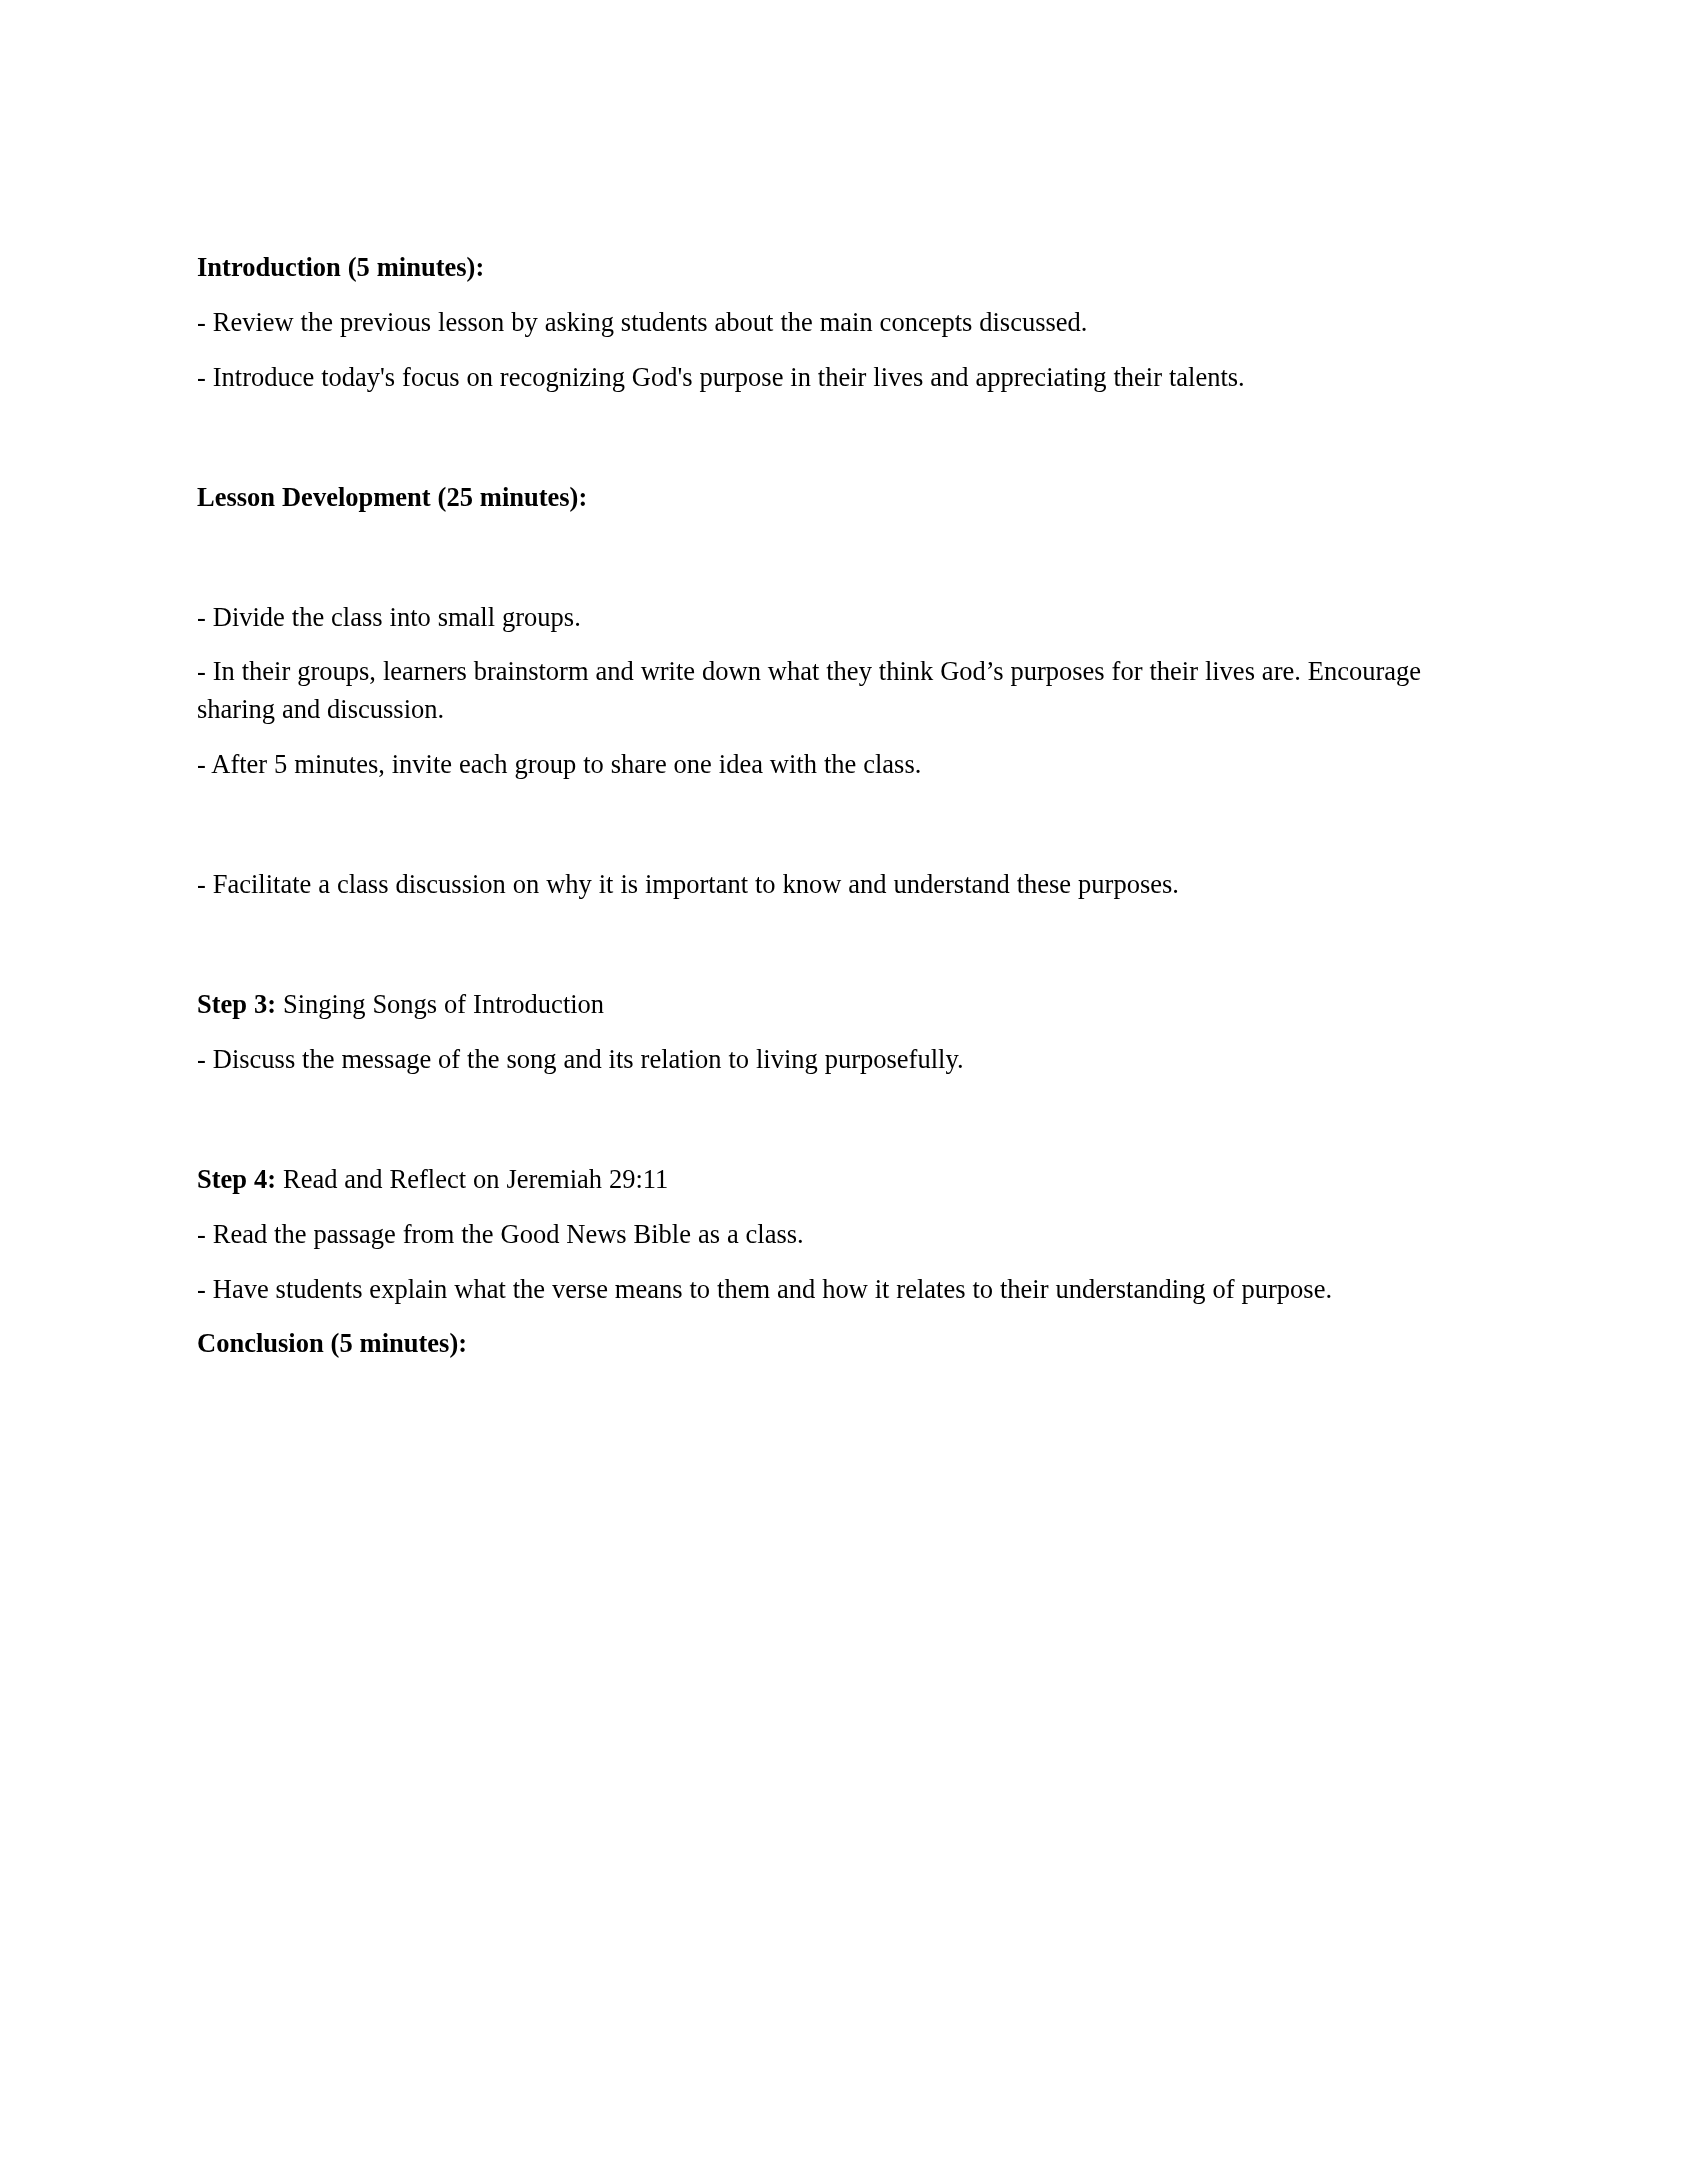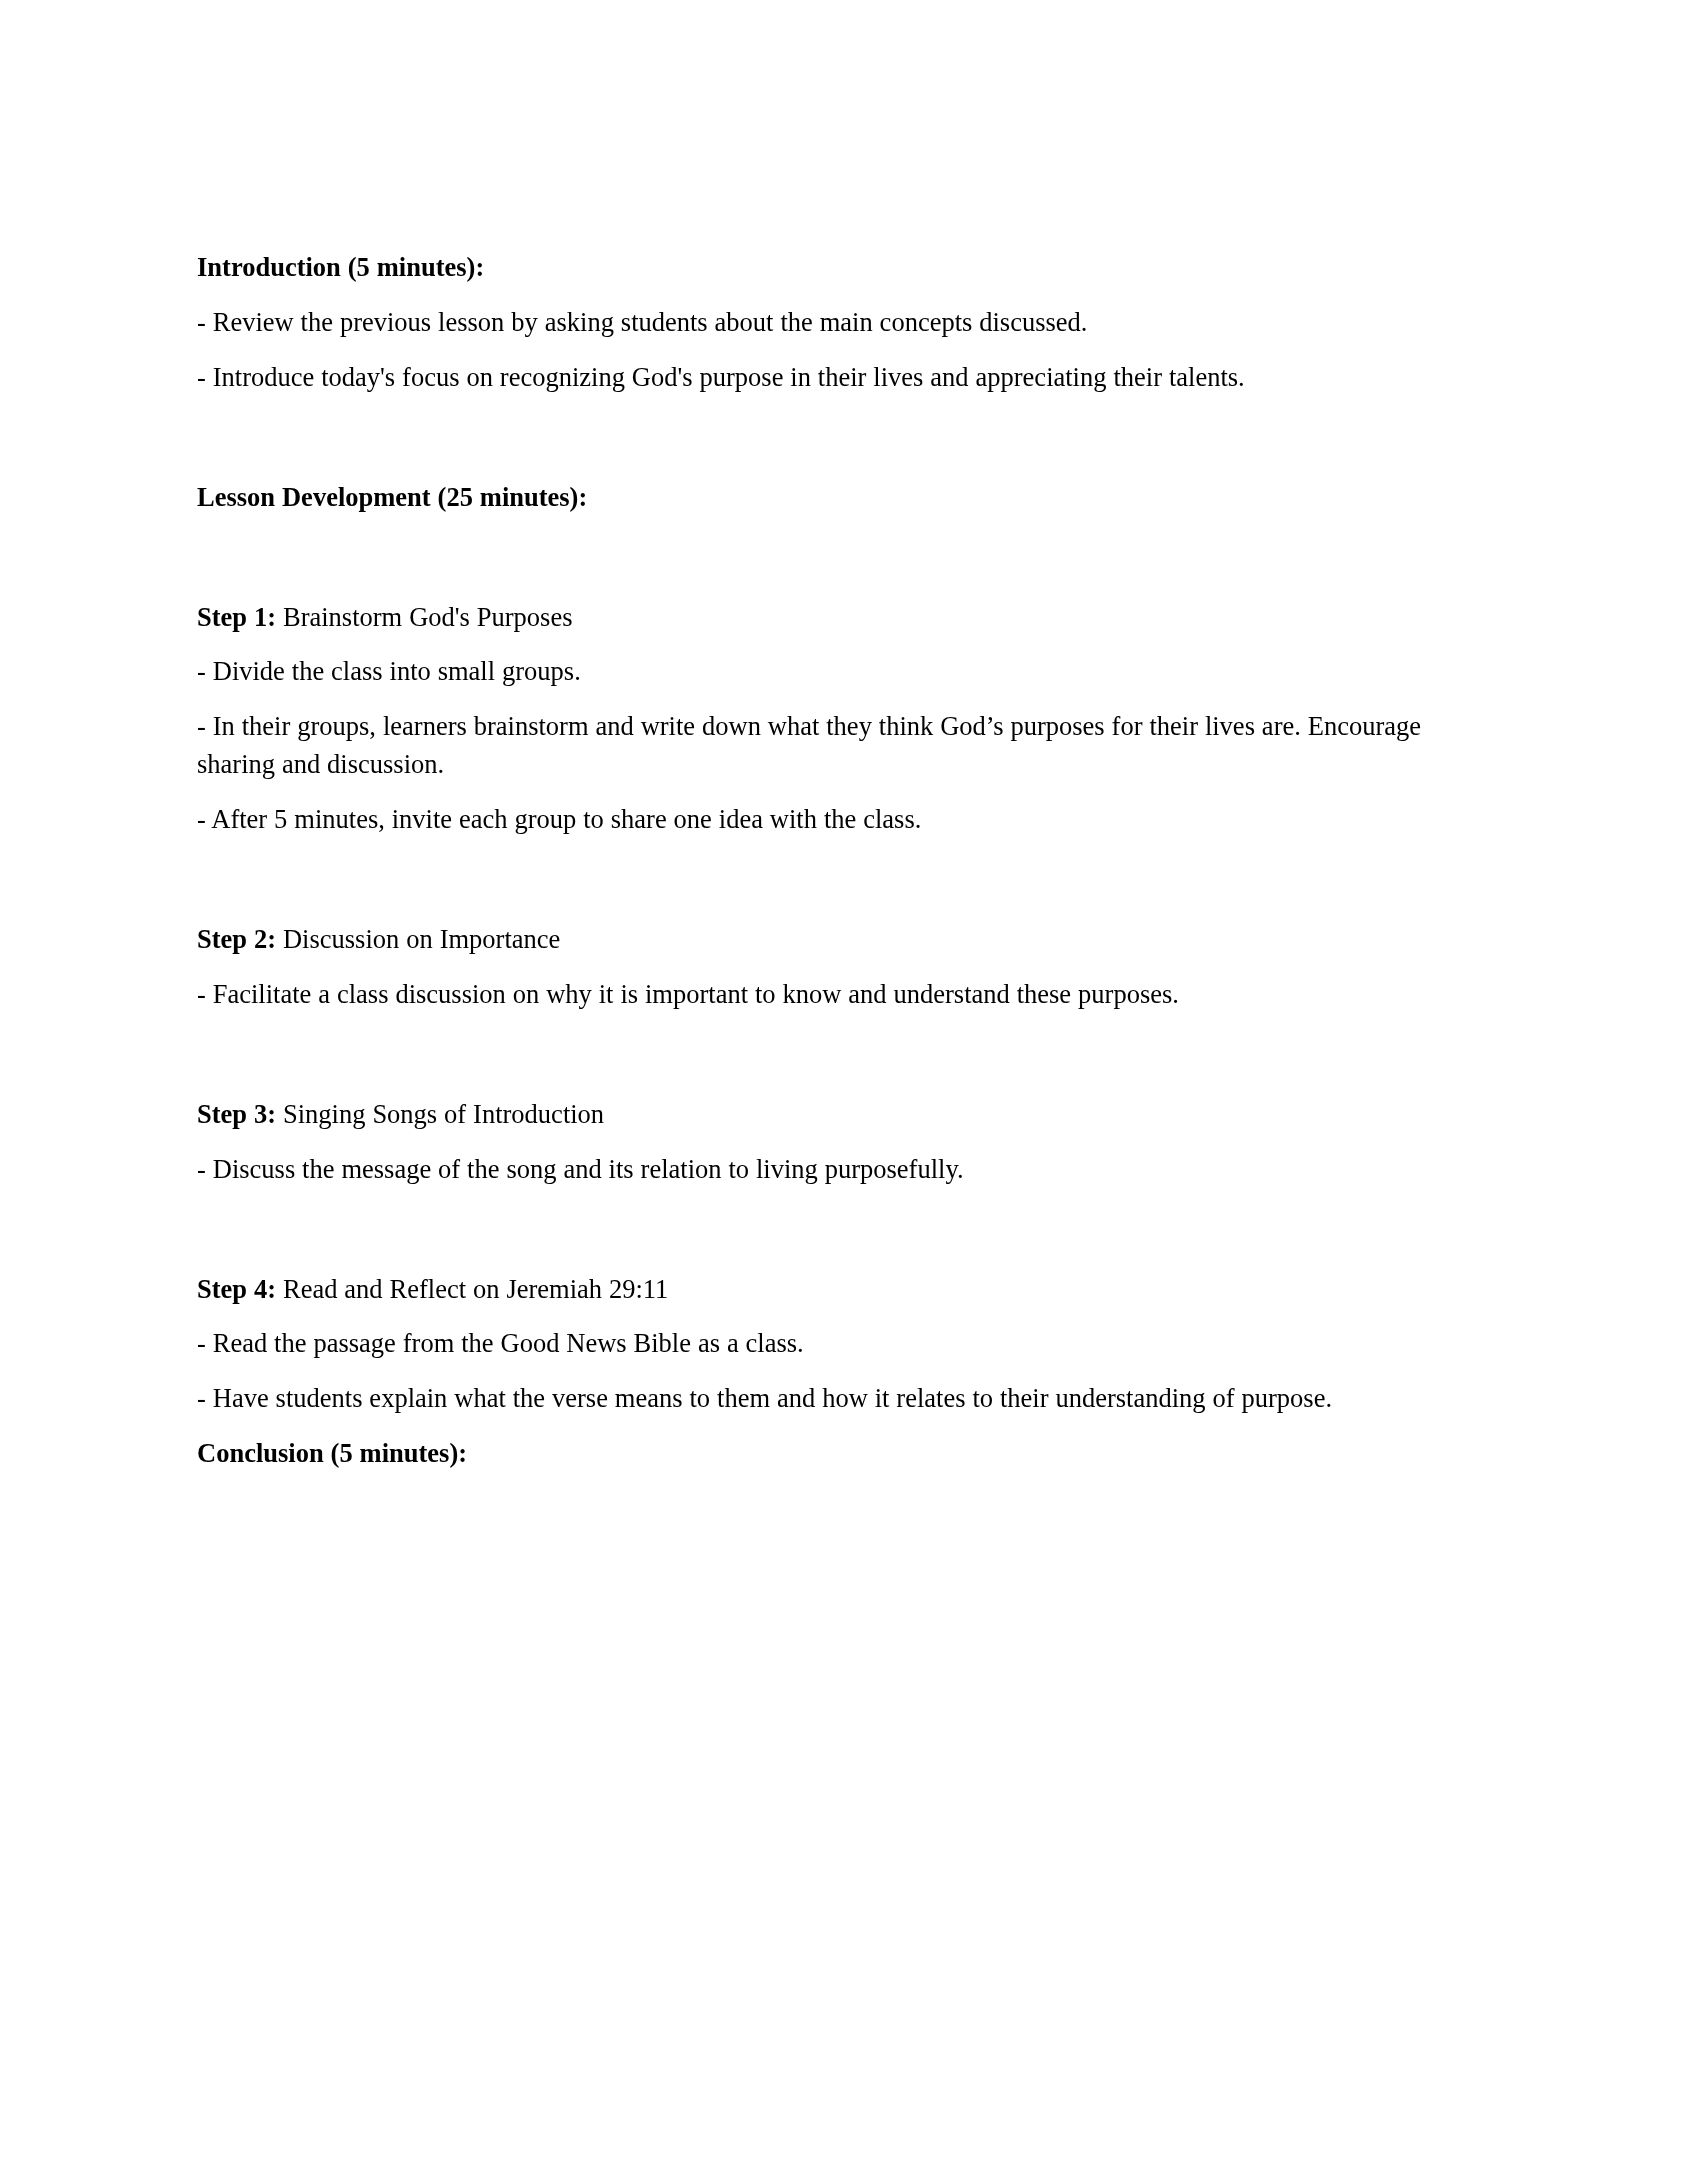--- a/index.html
+++ b/index.html
@@ -51,35 +51,29 @@
     <p class="para">- Review the previous lesson by asking students about the main concepts discussed.</p>
 
     <p class="para">- Introduce today's focus on recognizing God's purpose in their lives and appreciating their talents.</p>
 
     <div class="spacer"></div>
 
     <p class="para heading">Lesson Development (25 minutes):</p>
 
     <div class="spacer"></div>
 
-    <p class="para">
-      <span class="lead">Step 1:</span><span> Brainstorm God's Purposes</span>
-    </p>
 
     <p class="para">- Divide the class into small groups.</p>
 
     <p class="para">- In their groups, learners brainstorm and write down what they think God’s purposes for their lives are. Encourage sharing and discussion.</p>
 
     <p class="para">- After 5 minutes, invite each group to share one idea with the class.</p>
 
     <div class="spacer"></div>
 
-    <p class="para">
-      <span class="lead">Step 2:</span><span> Discussion on Importance</span>
-    </p>
 
     <p class="para">- Facilitate a class discussion on why it is important to know and understand these purposes.</p>
 
 
     <div class="spacer"></div>
 
     <p class="para">
       <span class="lead">Step 3:</span><span> Singing Songs of Introduction</span>
     </p>
 

